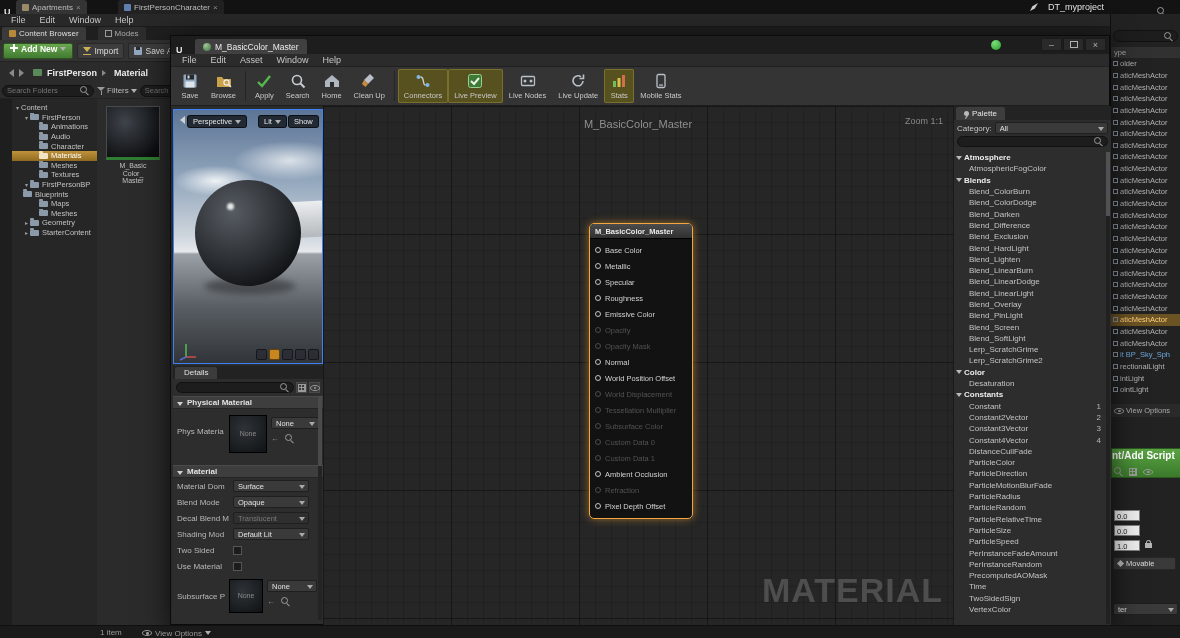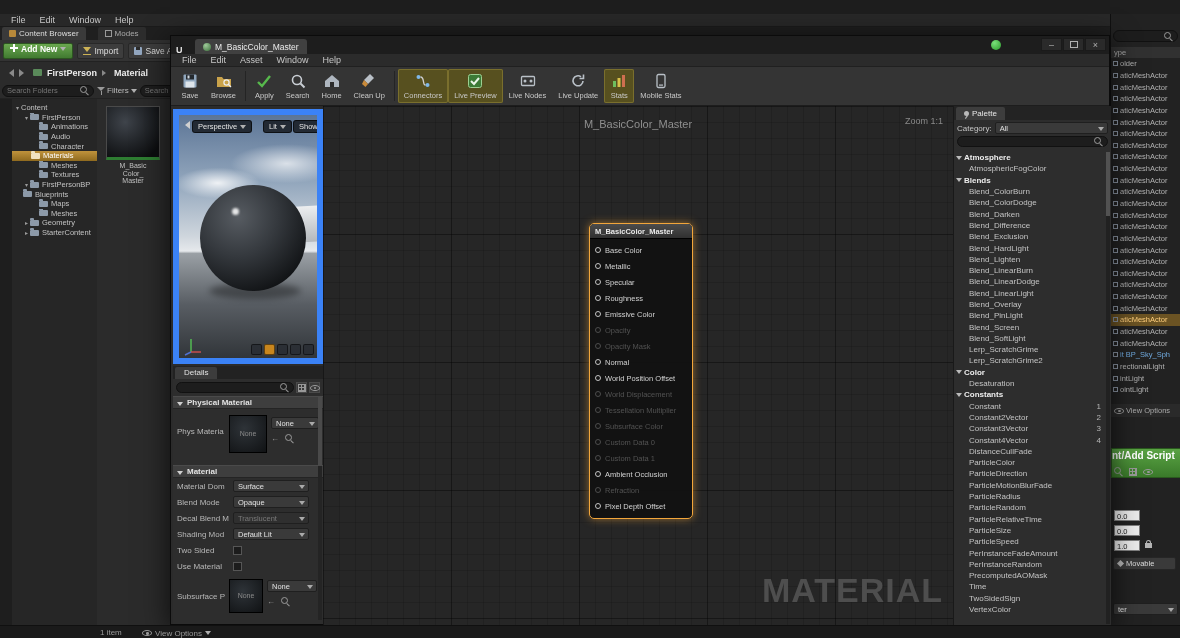--- a/index.html
+++ b/index.html
@@ -131,21 +131,21 @@
   .wmax::after{content:"";width:6px;height:5px;border:1px solid #b0b0b0}
   .wcls::after{content:"\00D7"}
   .me-menu{position:absolute;left:0;top:18px;width:100%;height:13px;background:#2b2b2b;border-bottom:1px solid #202020;display:flex;align-items:center;padding-left:4px}
   .me-toolbar{position:absolute;left:0;top:31px;width:100%;height:39px;background:#343434;border-bottom:1px solid #1d1d1d;display:flex;align-items:stretch;padding-left:4px}
   .tb{display:flex;flex-direction:column;align-items:center;justify-content:center;gap:1px;padding:1px 6px;border-radius:2px;margin:2px 0}
   .tb span{font-size:7.5px;color:#c9c9c9;white-space:nowrap}
   .tb.active{background:#57501f;box-shadow:inset 0 0 0 1px #7a6f2d}
   .tbsep{width:1px;background:#242424;margin:4px 3px;flex:none}
 
   
-  .vp{position:absolute;left:2px;top:73px;width:150px;height:255px;overflow:hidden;border:6px solid #3b82f6}
+  .vp{position:absolute;left:2px;top:73px;width:150px;height:255px;overflow:hidden;border:1px solid #3b82f6}
   .vp-sky{position:absolute;left:0;top:0;right:0;bottom:0;background:
     radial-gradient(60px 22px at 28% 28%,rgba(255,255,255,.85),transparent 70%),
     radial-gradient(80px 28px at 78% 20%,rgba(255,255,255,.7),transparent 70%),
     linear-gradient(180deg,#5c7596 0%,#93a7bd 28%,#cfd6dd 50%,#e6e9ec 56%,#9aa0a5 57%,#585d63 78%,#313539 100%)}
   .vp-bldg{position:absolute;right:-6px;top:92px;width:66px;height:36px;background:linear-gradient(#eceef0,#b4b8bc);transform:skewY(-3deg)}
   .vp-shadow{position:absolute;left:30px;top:168px;width:92px;height:16px;border-radius:50%;background:rgba(0,0,0,.35);filter:blur(3px)}
   .vp-sphere{position:absolute;left:21px;top:70px;width:106px;height:106px;border-radius:50%;background:radial-gradient(circle at 36% 30%,#575c62 0%,#34383d 40%,#0e1012 82%)}
   .vp-sphere::after{content:"";position:absolute;left:30%;top:22%;width:7px;height:7px;border-radius:50%;background:rgba(255,255,255,.85);filter:blur(1px)}
   .vp-collapse{position:absolute;left:2px;top:6px;width:0;height:0;border:4px solid transparent;border-right:5px solid #d0d0d0}
   .vp-btn{position:absolute;top:5px;height:13px;background:rgba(16,18,22,.78);border:1px solid rgba(0,0,0,.6);border-radius:3px;display:flex;align-items:center;gap:3px;padding:0 5px;font-size:7.5px;color:#e4e4e4;white-space:nowrap}
@@ -220,20 +220,36 @@
   .prow.category::before{content:"";position:absolute;left:2px;top:3.5px;border:3px solid transparent;border-top:4px solid #bbb}
   .pbadge{margin-left:auto;padding-right:4px;color:#b5b5b5}
   .pal-scroll{position:absolute;right:1px;top:46px;width:4px;bottom:2px;background:#212121}
   .pal-scroll-thum{position:absolute;left:0;top:0;width:4px;height:64px;background:#525252}
 </style>
 </head>
 <body>
 
 <div id="root">
 
+  <div class="titlebar">
+    <span class="uelogo"></span>
+    <div class="wtab wtab1">
+      <span class="wtab-ic ic1"></span>
+      <span>Apartments</span>
+      <span class="tclose"></span>
+    </div>
+    <div class="wtab wtab2">
+      <span class="wtab-ic ic2"></span>
+      <span>FirstPersonCharacter</span>
+      <span class="tclose"></span>
+    </div>
+    <span class="projicon"></span>
+    <span class="project">DT_myproject</span>
+    <span class="topsearch"><span class="mag"></span></span>
+  </div>
 
   <div class="menubar">
 
   <span class="mitem">File</span>
       <span class="mitem">Edit</span>
       <span class="mitem">Window</span>
       <span class="mitem">Help</span>
     </div>
 
   <div class="cb-headrow">
@@ -312,21 +328,21 @@
         <span class="fold"></span>
         <span class="tlabel">Audio</span>
       </div>
 
       <div class="trow hasfold" style="padding-left: 20px;">
         <span class="tarrow"></span>
         <span class="fold"></span>
         <span class="tlabel">Character</span>
       </div>
 
-      <div class="trow selected hasfold" style="padding-left: 12px;">
+      <div class="trow selected hasfold" style="padding-left: 20px;">
         <span class="tarrow"></span>
         <span class="fold"></span>
         <span class="tlabel">Materials</span>
       </div>
 
       <div class="trow hasfold" style="padding-left: 20px;">
         <span class="tarrow"></span>
         <span class="fold"></span>
         <span class="tlabel">Meshes</span>
       </div>

